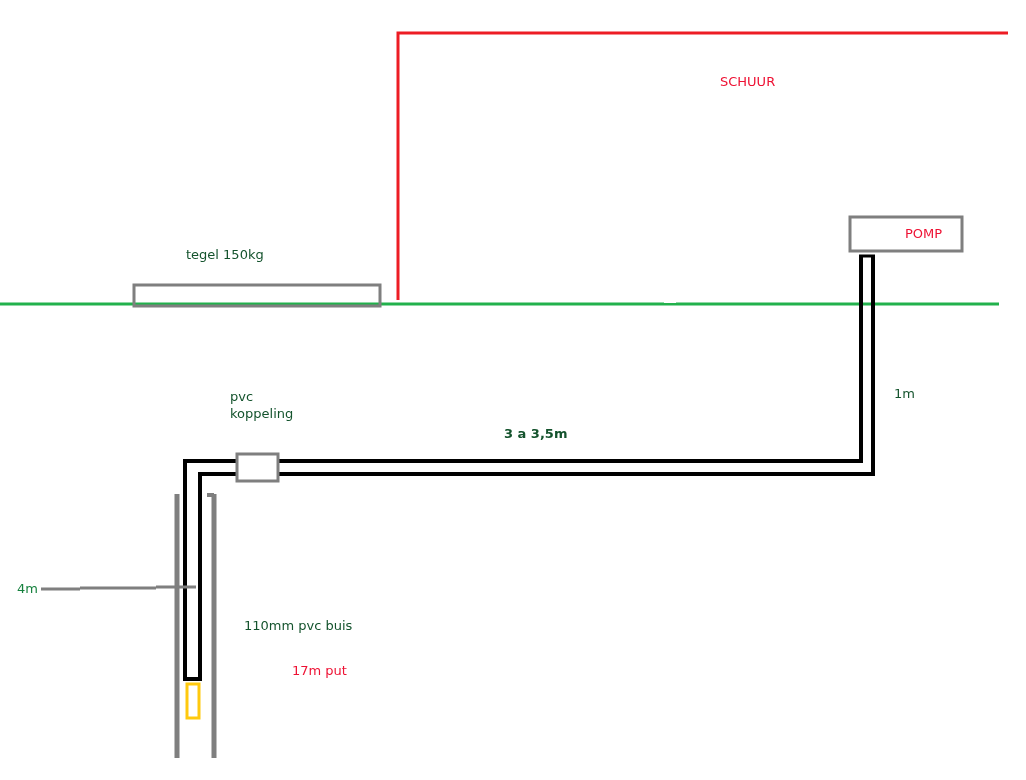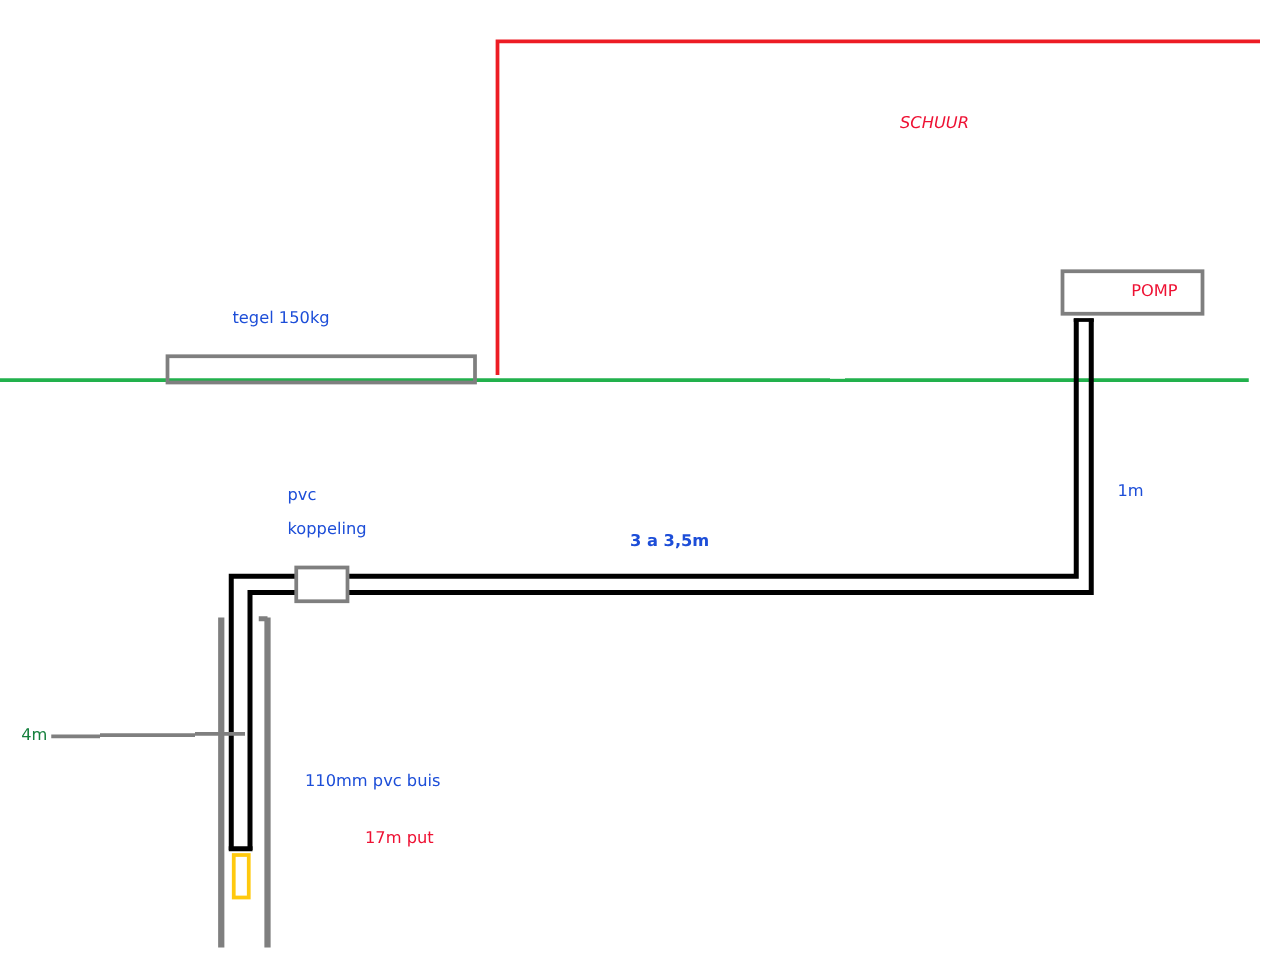--- a/index.html
+++ b/index.html
@@ -1,19 +1,19 @@
 <!DOCTYPE html>
 <html><head>
   <meta charset="utf-8">
   <style>
     html, body { margin: 0; padding: 0; background: #ffffff; }
     body { width: 1026px; height: 780px; overflow: hidden; position: relative; }
     #canvas { position: absolute; left: 0; top: 0; width: 1026px; height: 780px; }
     .lbl { position: absolute; font-family: "DejaVu Sans", sans-serif; font-size: 13px; line-height: 16px; white-space: pre; }
-    .grey { color: #1d4ed8; }
+    .grey { color: #14532d; }
     .red { color: #ee1133; }
     .dark { color: #15803d; }
   </style>
 </head>
 <body>
 
 <svg id="canvas" viewBox="0 0 1026 780" xmlns="http://www.w3.org/2000/svg">
 
   <polyline points="398,300 398,33 1008,33" fill="none" stroke="#ed1c24" stroke-width="3"></polyline>
 
@@ -38,22 +38,22 @@
 
   <rect x="237" y="454" width="41" height="27" fill="#ffffff" stroke="#7f7f7f" stroke-width="3"></rect>
 
   <rect x="187" y="684" width="12" height="34" fill="none" stroke="#ffc90e" stroke-width="3"></rect>
 
   <line x1="41" y1="589" x2="80" y2="589" stroke="#7f7f7f" stroke-width="3"></line>
   <line x1="80" y1="588" x2="156" y2="588" stroke="#7f7f7f" stroke-width="3"></line>
   <line x1="156" y1="587" x2="196" y2="587" stroke="#7f7f7f" stroke-width="3"></line>
 </svg>
 
-<div class="lbl red" style="left:720px; top:91px;font-style:italic;">SCHUUR</div>
+<div class="lbl red" style="left:720px; top:74px;">SCHUUR</div>
 <div class="lbl red" style="left:905px; top:226px;text-align:right;">POMP</div>
 <div class="lbl grey" style="left:186px; top:247px;">tegel 150kg</div>
 <div class="lbl grey" style="left:230px; top:389px;">pvc</div>
-<div class="lbl grey" style="left:230px; top:406px;margin-top:10px;">koppeling</div>
+<div class="lbl grey" style="left:230px; top:406px;">koppeling</div>
 <div class="lbl grey" style="left:504px; top:426px;font-weight:bold;">3 a 3,5m</div>
 <div class="lbl grey" style="left:894px; top:386px;text-align:center;">1m</div>
 <div class="lbl dark" style="left:17px; top:581px;">4m</div>
 <div class="lbl grey" style="left:244px; top:618px;">110mm pvc buis</div>
 <div class="lbl red" style="left:292px; top:663px;">17m put</div>
 
 </body></html>

